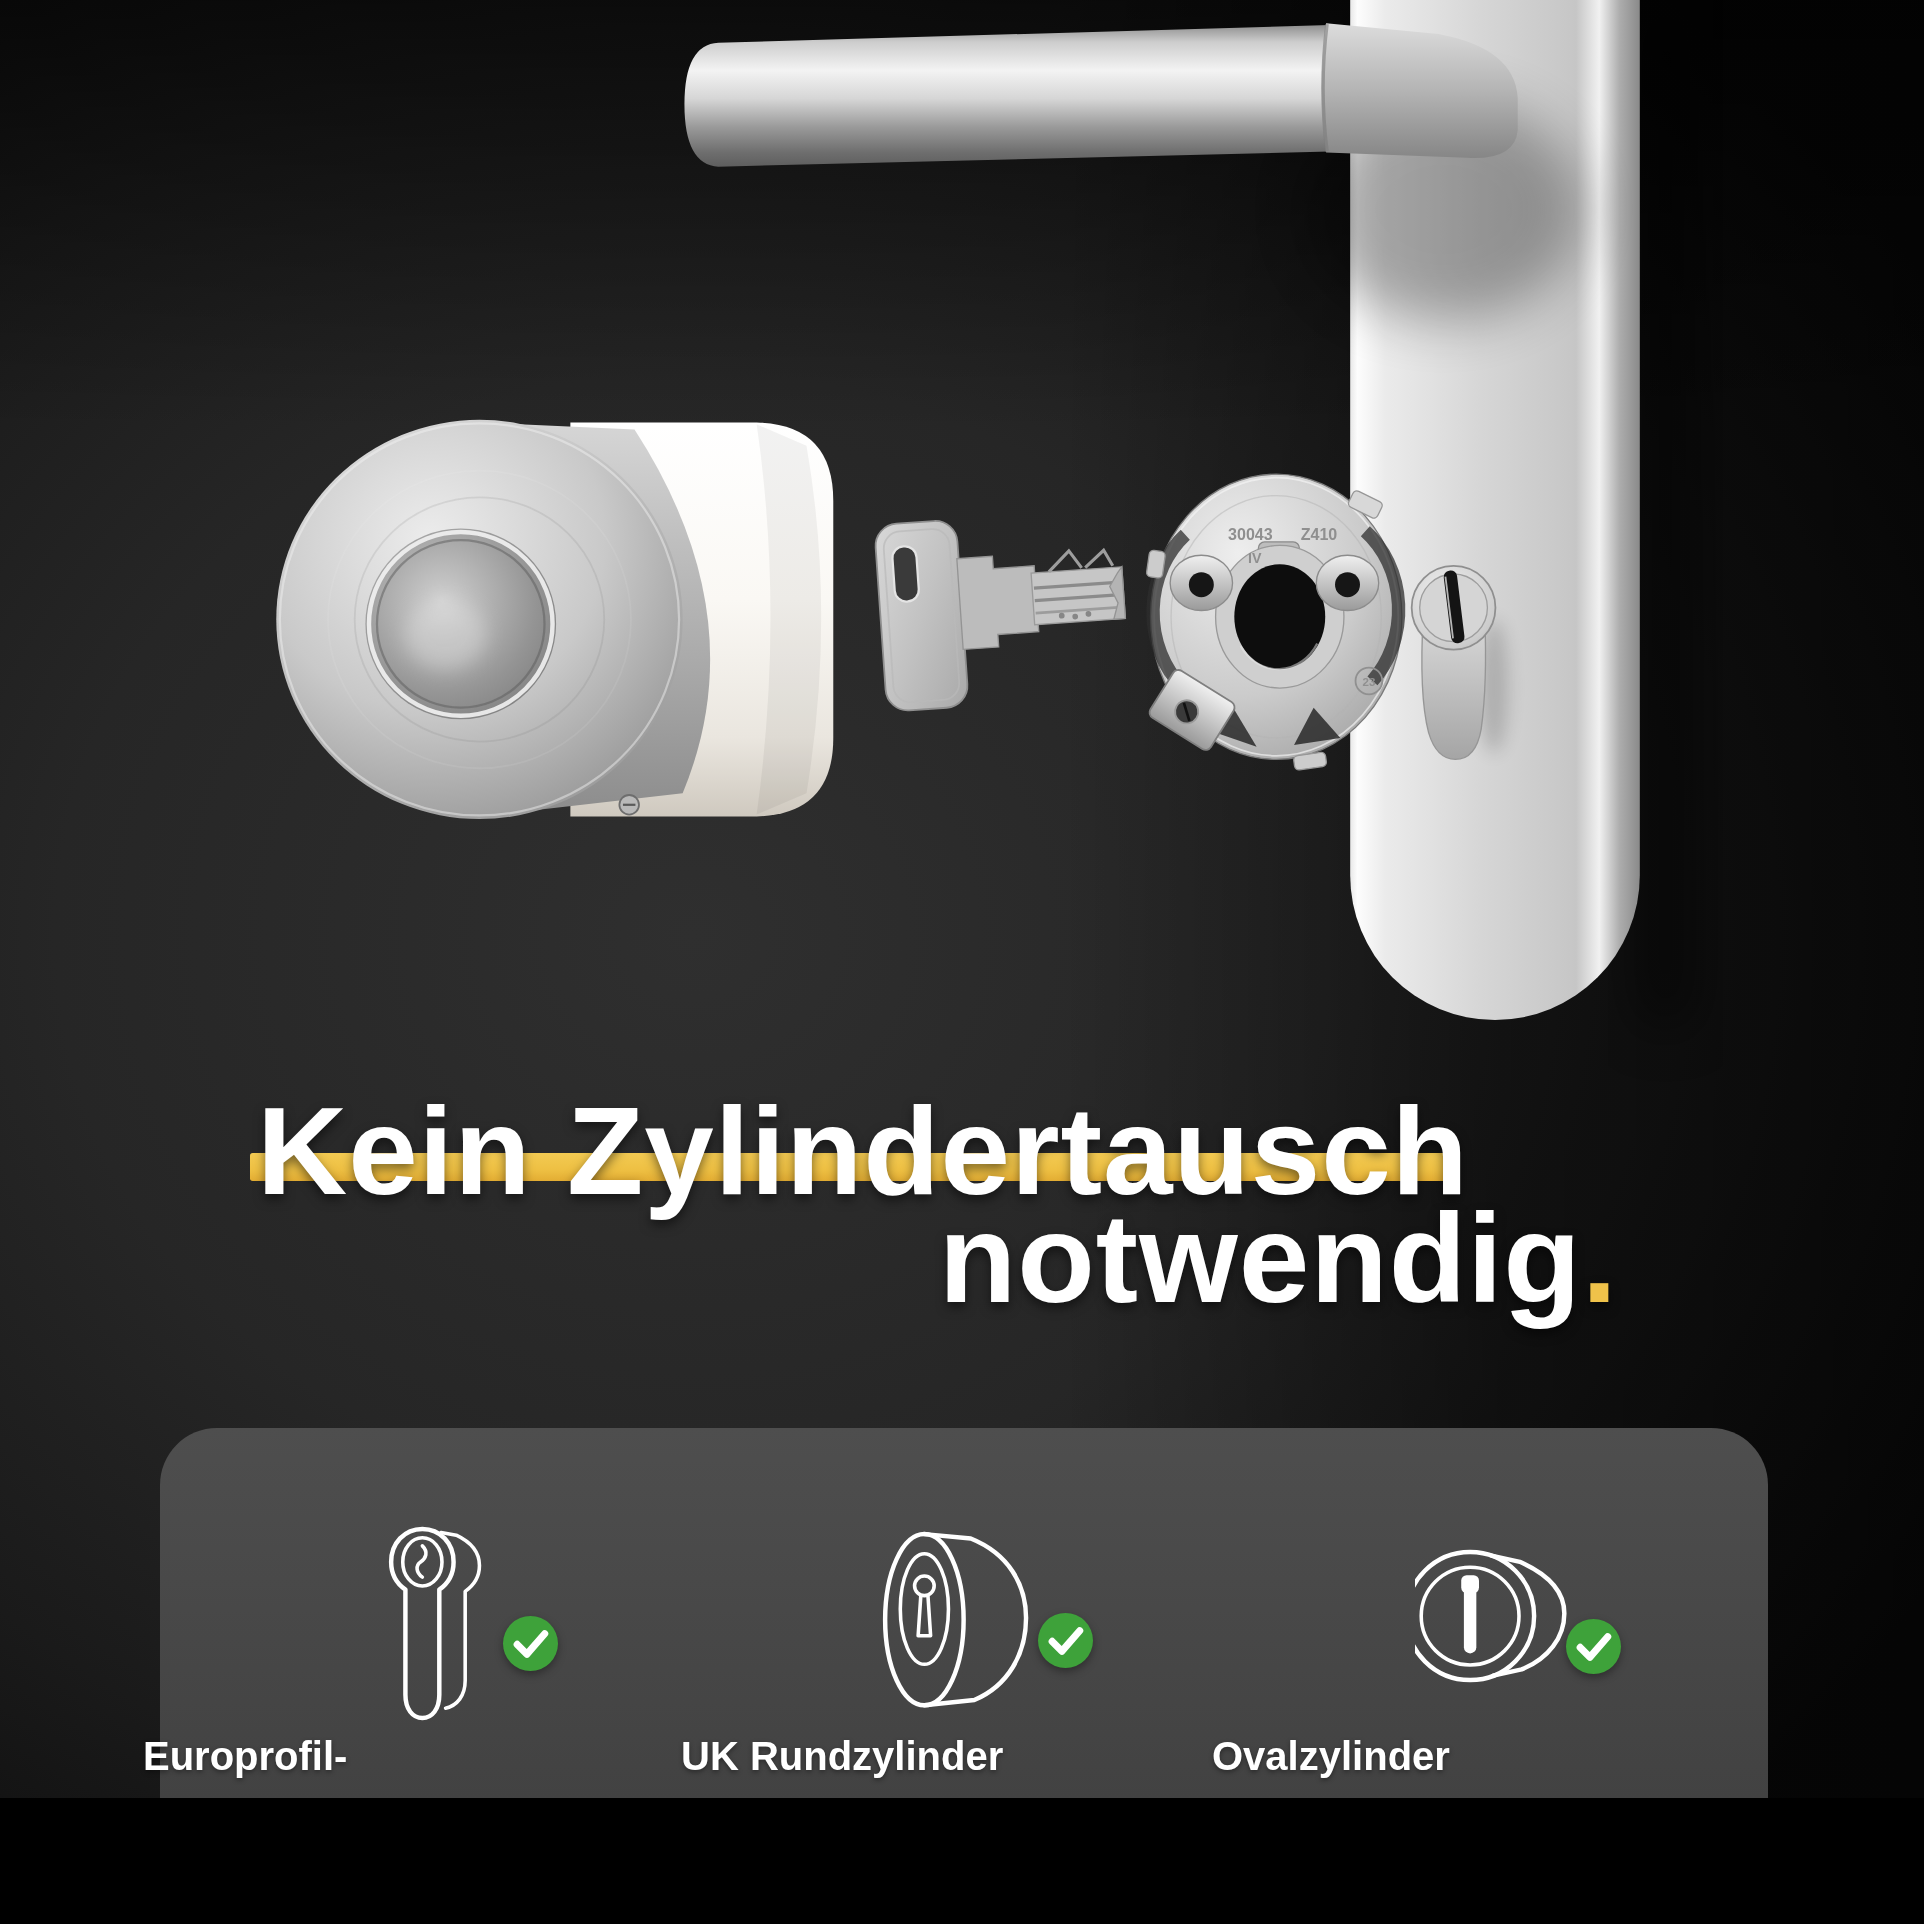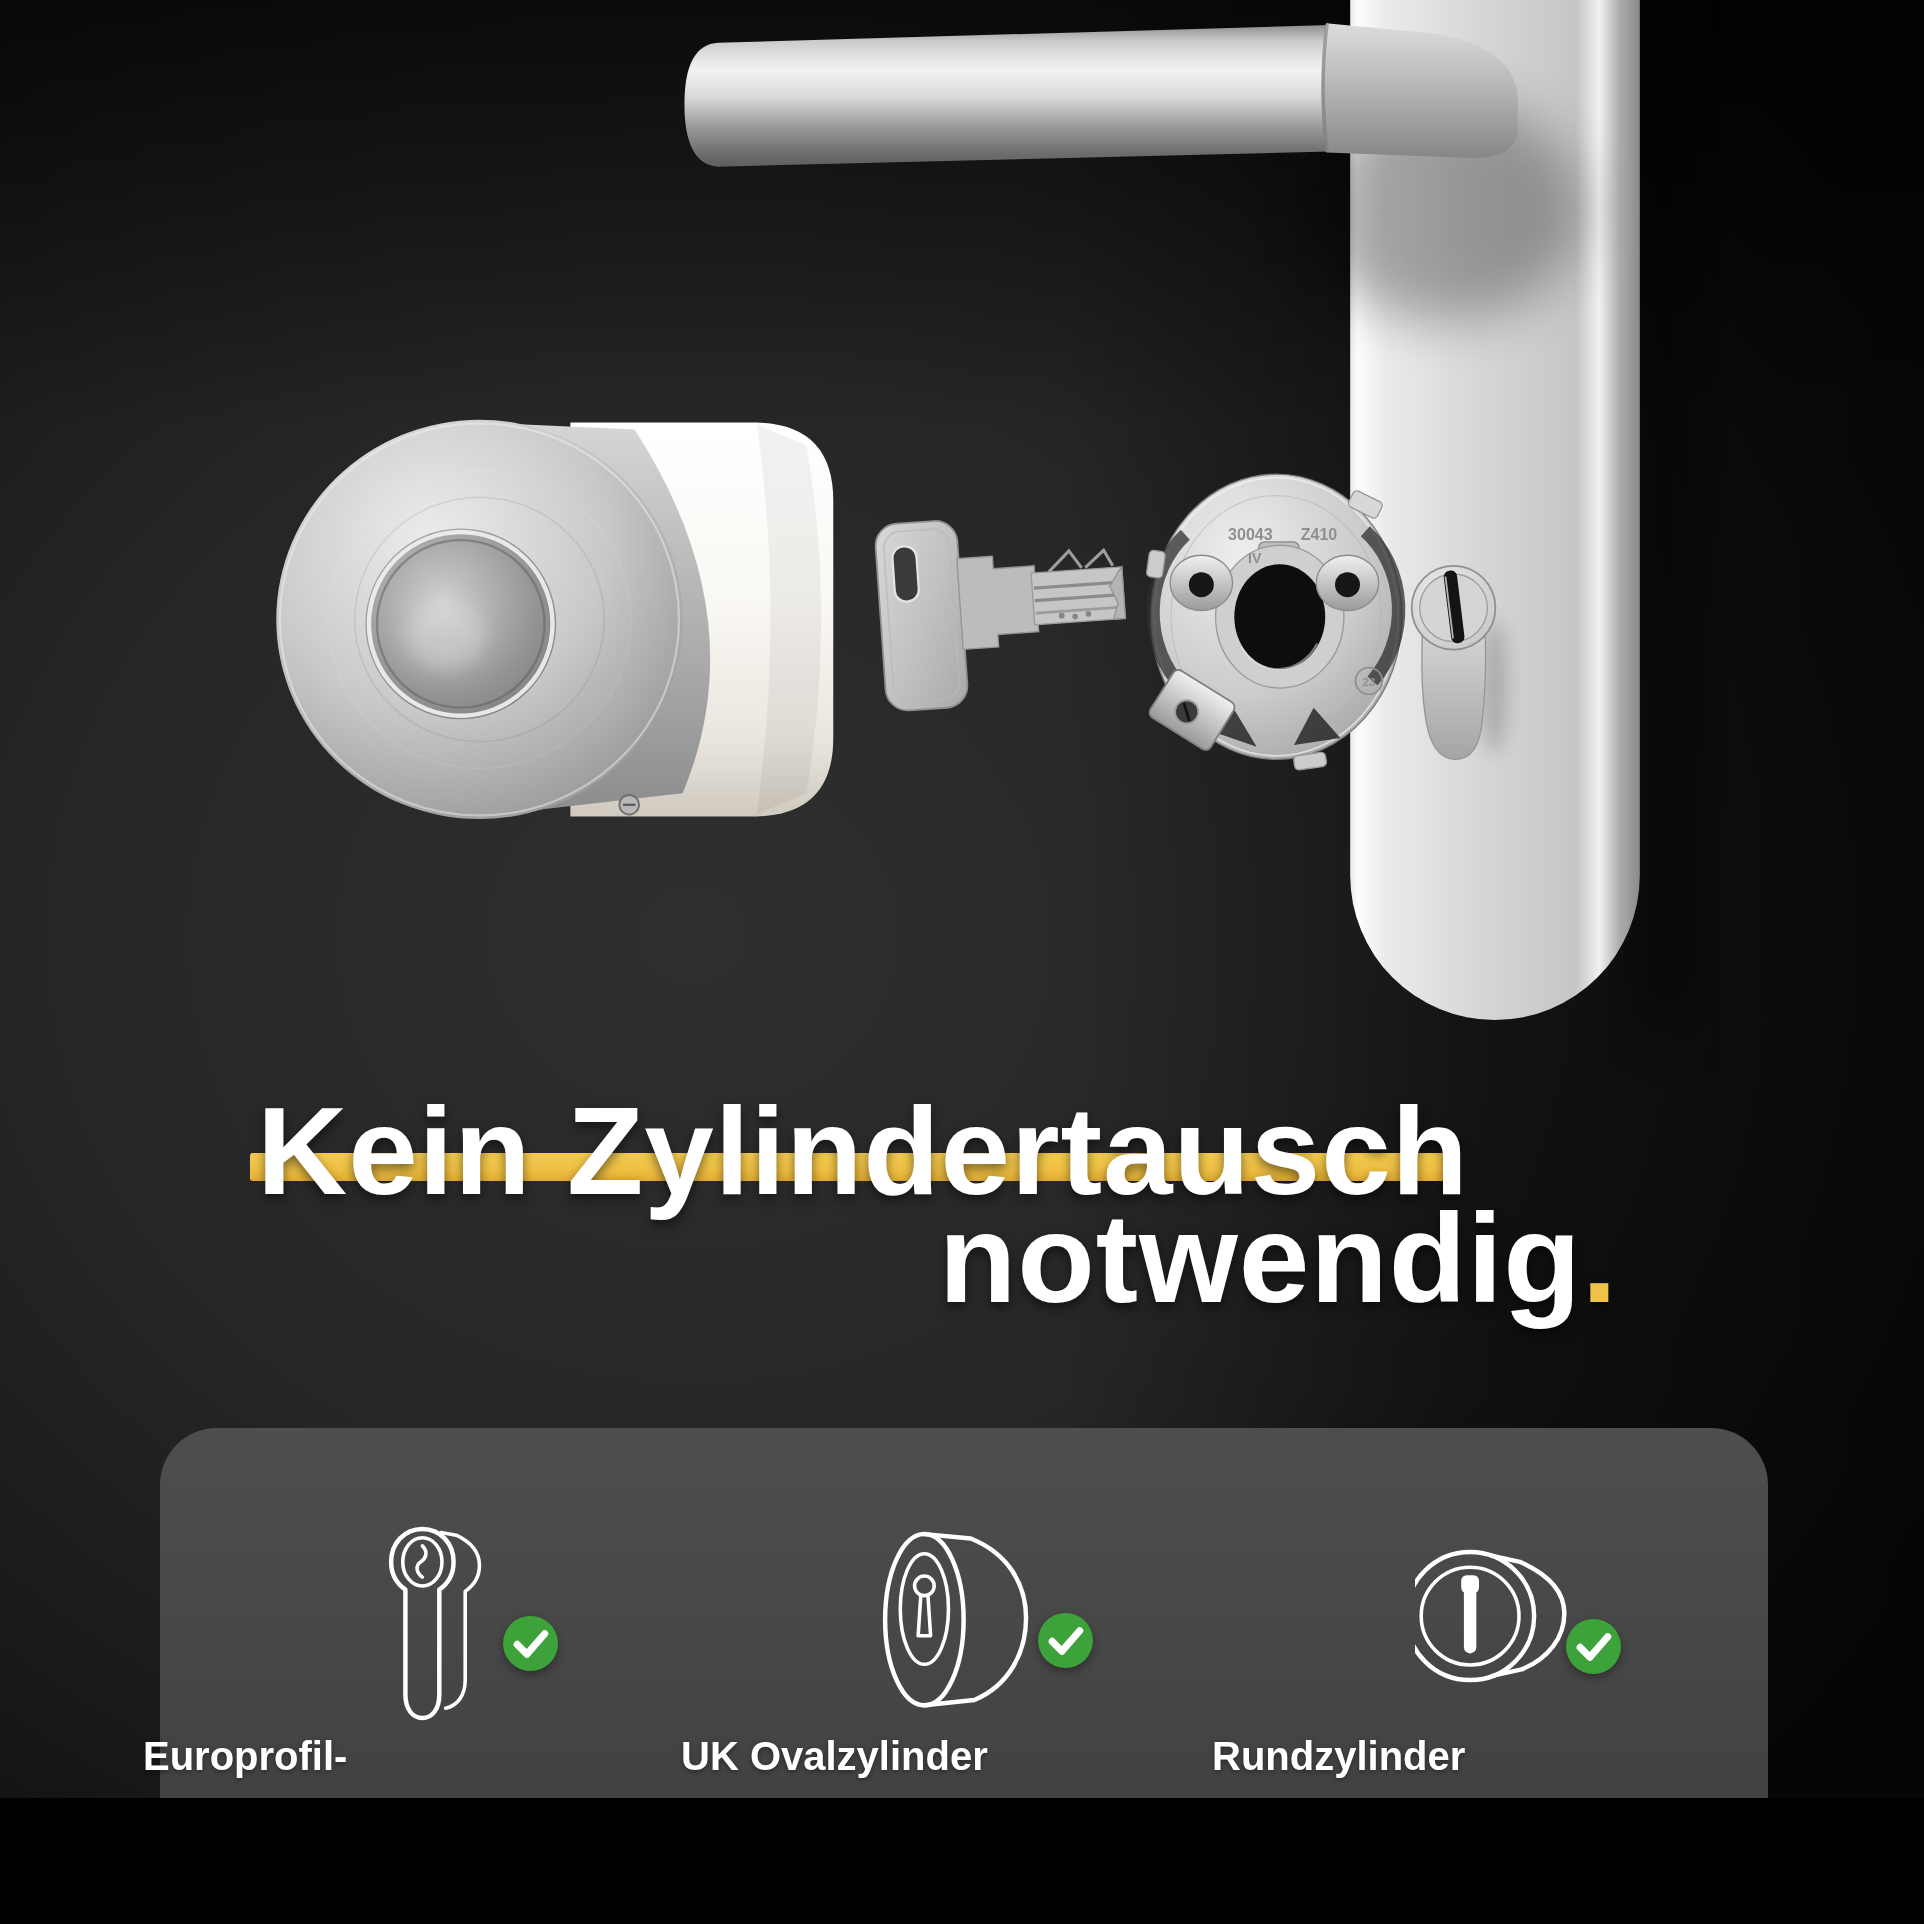--- a/index.html
+++ b/index.html
@@ -261,35 +261,35 @@
       <circle stroke-width="4" cx="52" cy="76" r="11"></circle>
       <path stroke-width="4" d="M48,87 L45,132 L59,132 L56,87"></path>
     </g>
   </svg>
   <div class="badge" style="left:1038px;top:1613px;">
     <svg width="55" height="55" viewBox="0 0 62 62">
       <path d="M16,32 L27,43 L47,20" fill="none" stroke="#ffffff" stroke-width="8" stroke-linecap="round" stroke-linejoin="round"></path>
     </svg>
   </div>
   <div class="caption cap2">
-    <div>UK Ovalzylinder</div>
+    <div>UK Rundzylinder</div>
   </div>
 
   <svg class="icon" style="left:1415px;top:1534px;" width="160" height="165" viewBox="0 0 180 185">
     <g fill="none" stroke="#ffffff" stroke-linecap="round" stroke-linejoin="round">
       <circle stroke-width="5" cx="62" cy="92" r="72"></circle>
       <circle stroke-width="4" cx="62" cy="92" r="55"></circle>
       <path stroke-width="5" d="M86,24 L118,31 C152,46 168,66 168,89 C168,116 150,140 120,152 L88,159"></path>
       <rect x="52" y="46" width="20" height="20" rx="6" fill="#ffffff" stroke="none"></rect>
       <rect x="55" y="52" width="14" height="82" rx="7" fill="#ffffff" stroke="none"></rect>
     </g>
   </svg>
   <div class="badge" style="left:1566px;top:1619px;">
     <svg width="55" height="55" viewBox="0 0 62 62">
       <path d="M16,32 L27,43 L47,20" fill="none" stroke="#ffffff" stroke-width="8" stroke-linecap="round" stroke-linejoin="round"></path>
     </svg>
   </div>
   <div class="caption cap3">
-    <div>Rundzylinder</div>
+    <div>Ovalzylinder</div>
   </div>
 
 </div>
 
 
 </body></html>

